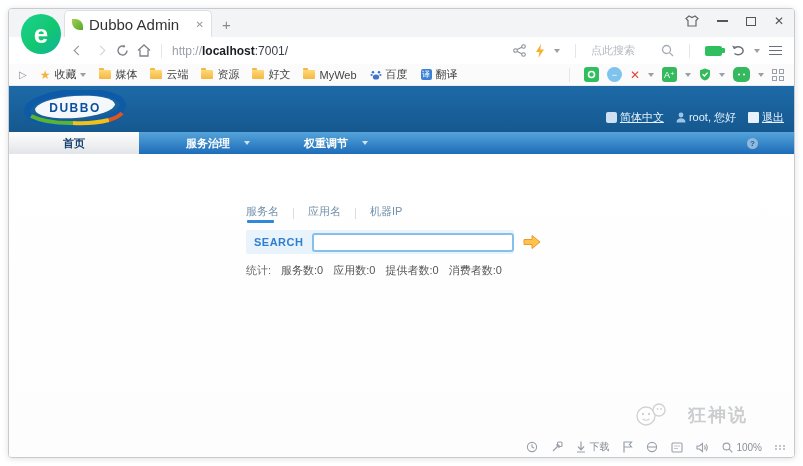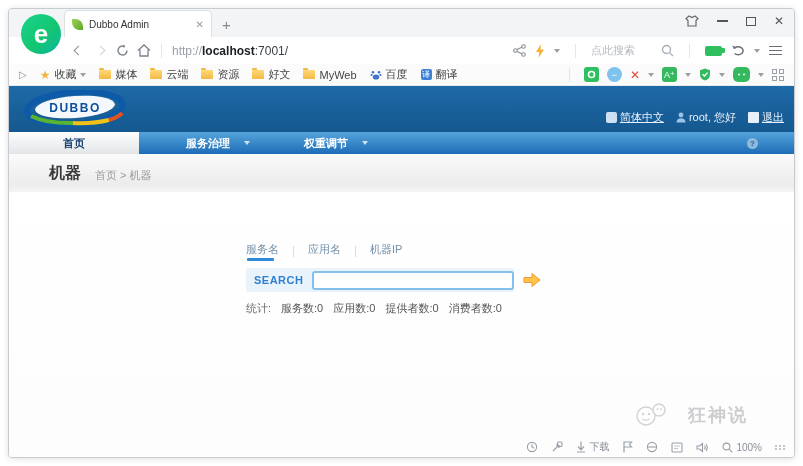--- a/index.html
+++ b/index.html
@@ -9,21 +9,21 @@
             display:flex; flex-direction:column; }
 
   
   .tabbar { height:28px; background:#f3f4f6; display:flex; align-items:flex-end; position:relative; flex:none; }
   .blogo { position:absolute; left:12px; top:5px; width:40px; height:40px; border-radius:50%;
            background:linear-gradient(135deg,#19d08a 10%,#13c770 55%,#0fb3a0 100%);
            color:#fff; font-weight:bold; font-size:26px; display:flex; align-items:center; justify-content:center; z-index:5; }
   .tab { margin-left:55px; width:148px; height:27px; background:#fff; border:1px solid #dcdfe3; border-bottom:none;
          border-radius:5px 5px 0 0; display:flex; align-items:center; padding:0 7px; gap:6px; }
   .leaf { width:11px; height:11px; background:linear-gradient(135deg,#9ed054,#5aa829); border-radius:0 70% 0 70%; flex:none; }
-  .tab-title { font-size:10px; color:#333; flex:1; white-space:nowrap; overflow:hidden; }
+  .tab-title { font-size:15px; color:#333; flex:1; white-space:nowrap; overflow:hidden; }
   .tab-close { font-size:10px; color:#999; cursor:default; }
   .newtab { font-size:15px; color:#888; margin:0 0 4px 10px; }
   .wctrls { position:absolute; right:10px; top:5px; display:flex; align-items:center; gap:18px; color:#555; }
   .wc-min { width:11px; height:1.5px; background:#555; }
   .wc-max { width:10px; height:9px; border:1.5px solid #555; }
   .wc-close { font-size:12px; color:#555; }
 
   
   .toolbar { height:27px; background:#fff; display:flex; align-items:center; padding-left:58px; flex:none; }
   .navbtn { display:flex; align-items:center; justify-content:center; width:22px; height:20px; }
@@ -317,24 +317,20 @@
     <div class="nav-item">
       <span>权重调节</span>
       <span class="caret-w"></span>
     </div>
     <div class="nav-help">
       <span class="q">?</span>
       <span class="lbl">帮助</span>
     </div>
   </div>
 
-  <div class="pagehead">
-    <span class="ptitle">机器</span>
-    <span class="crumb">首页 &gt; 机器</span>
-  </div>
 
   <div class="content">
     <div class="panel">
       <div class="ftabs">
         <span class="ftab sel">服务名</span>
         <span class="fsep"></span>
         <span class="ftab">应用名</span>
         <span class="fsep"></span>
         <span class="ftab">机器IP</span>
       </div>

